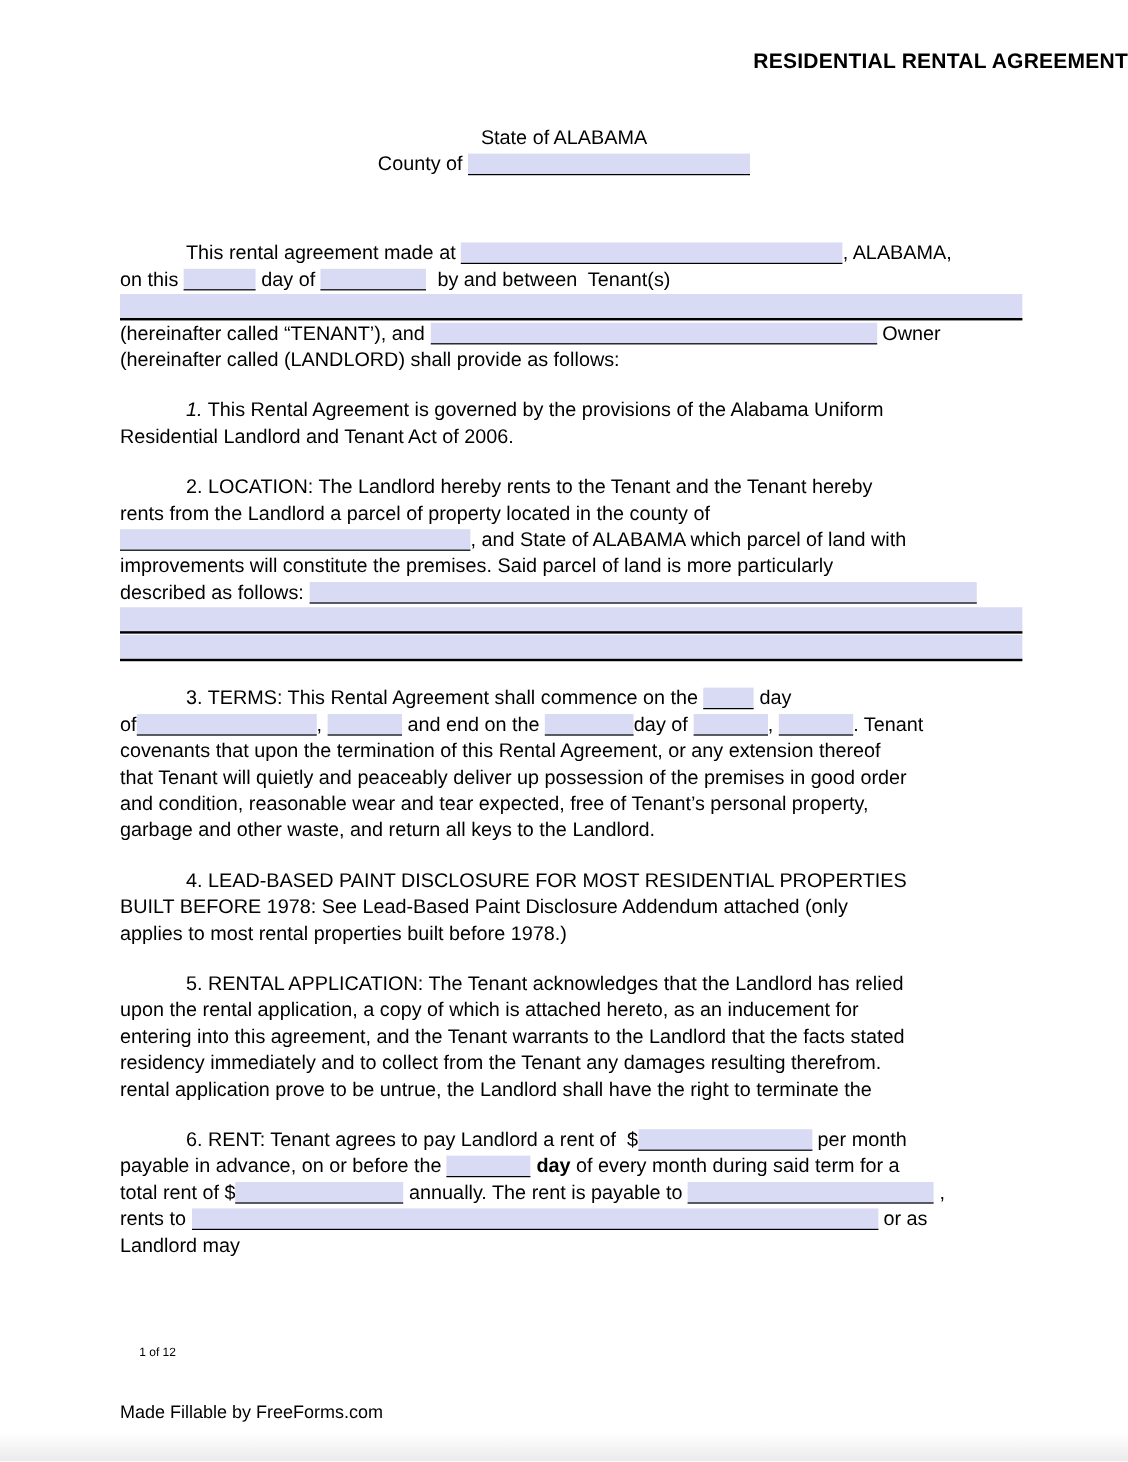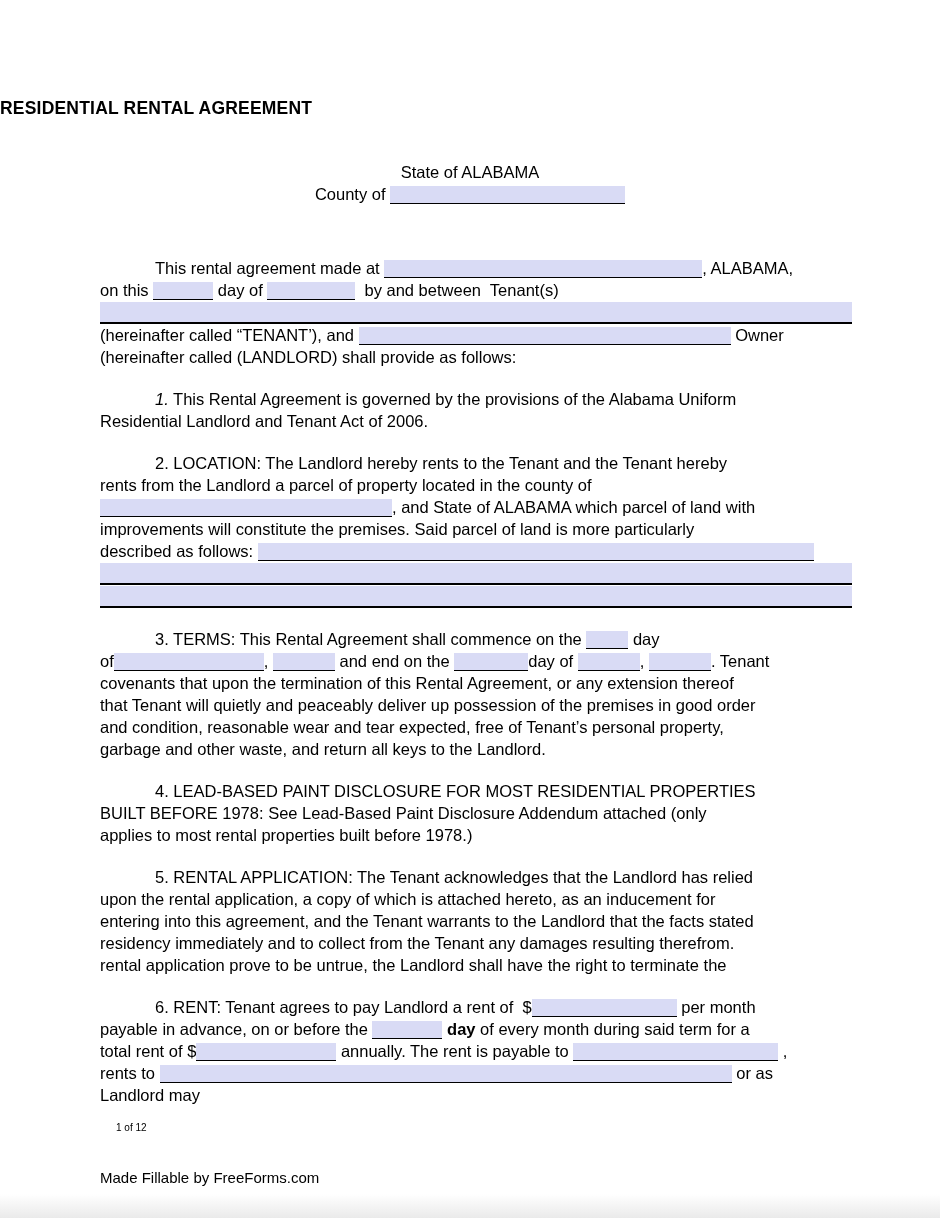--- a/index.html
+++ b/index.html
@@ -11,22 +11,22 @@
     font-size:16.5px; color:#000;
     overflow:hidden;
   }
   .page::after {
     content:"";
     position:absolute; left:0; right:0; bottom:0; height:24px;
     background:linear-gradient(#ffffff,#eaeaea);
     pointer-events:none;
   }
   .doc-title {
-    padding-top:97px;
-    text-align:left;
+    padding-top:40px;
+    text-align:right;
     font-weight:bold;
     font-size:17.5px;
     line-height:22px;
     letter-spacing:0.2px;
   }
   .heading-block { margin-top:42px; text-align:center; font-weight:normal; }
   .heading-line { line-height:22px; height:22px; white-space:pre; }
   .content { margin:52px auto 16px 100px; width:752px; }
   .para { margin-bottom:20px; }
   .line { white-space:pre; line-height:22px; height:22px; }

